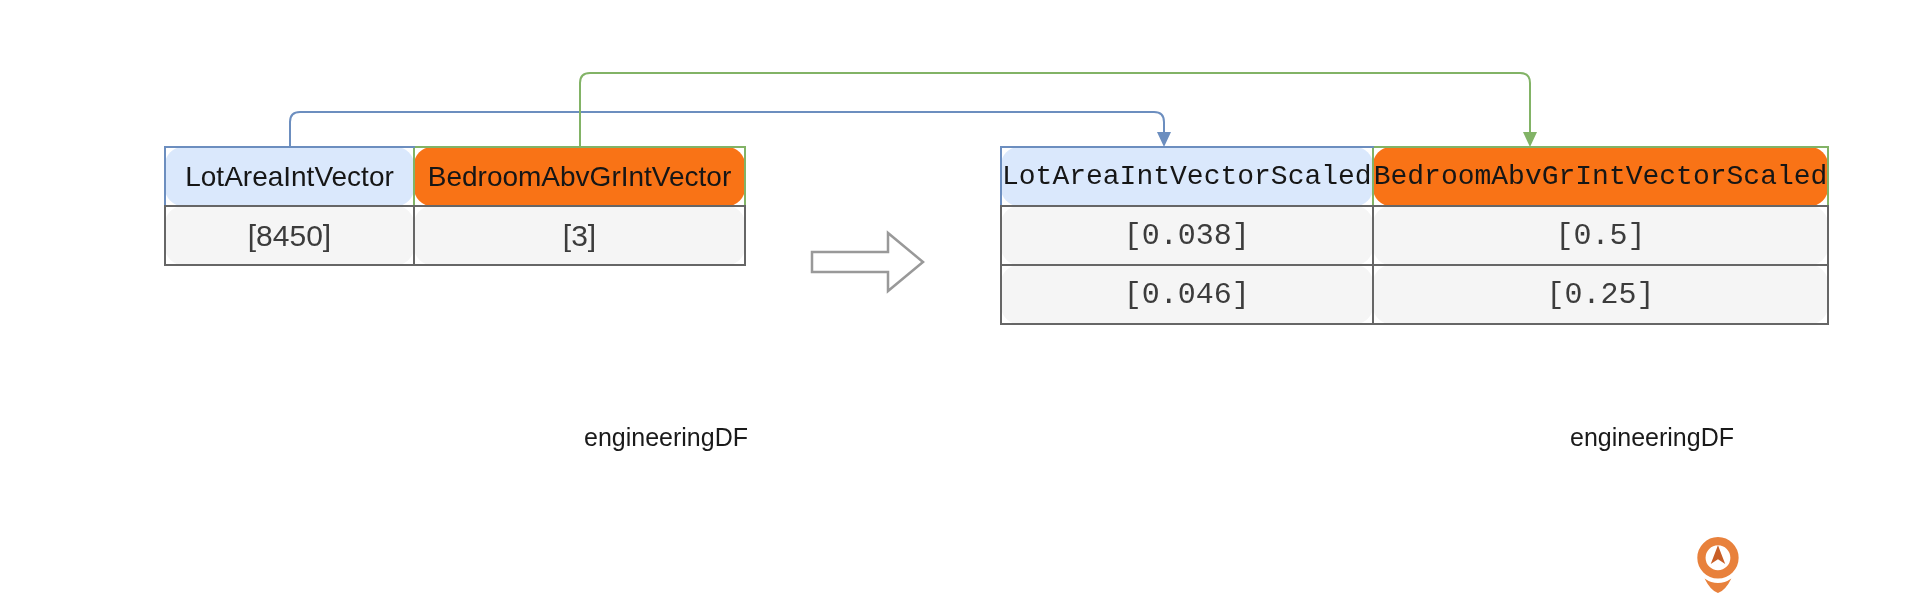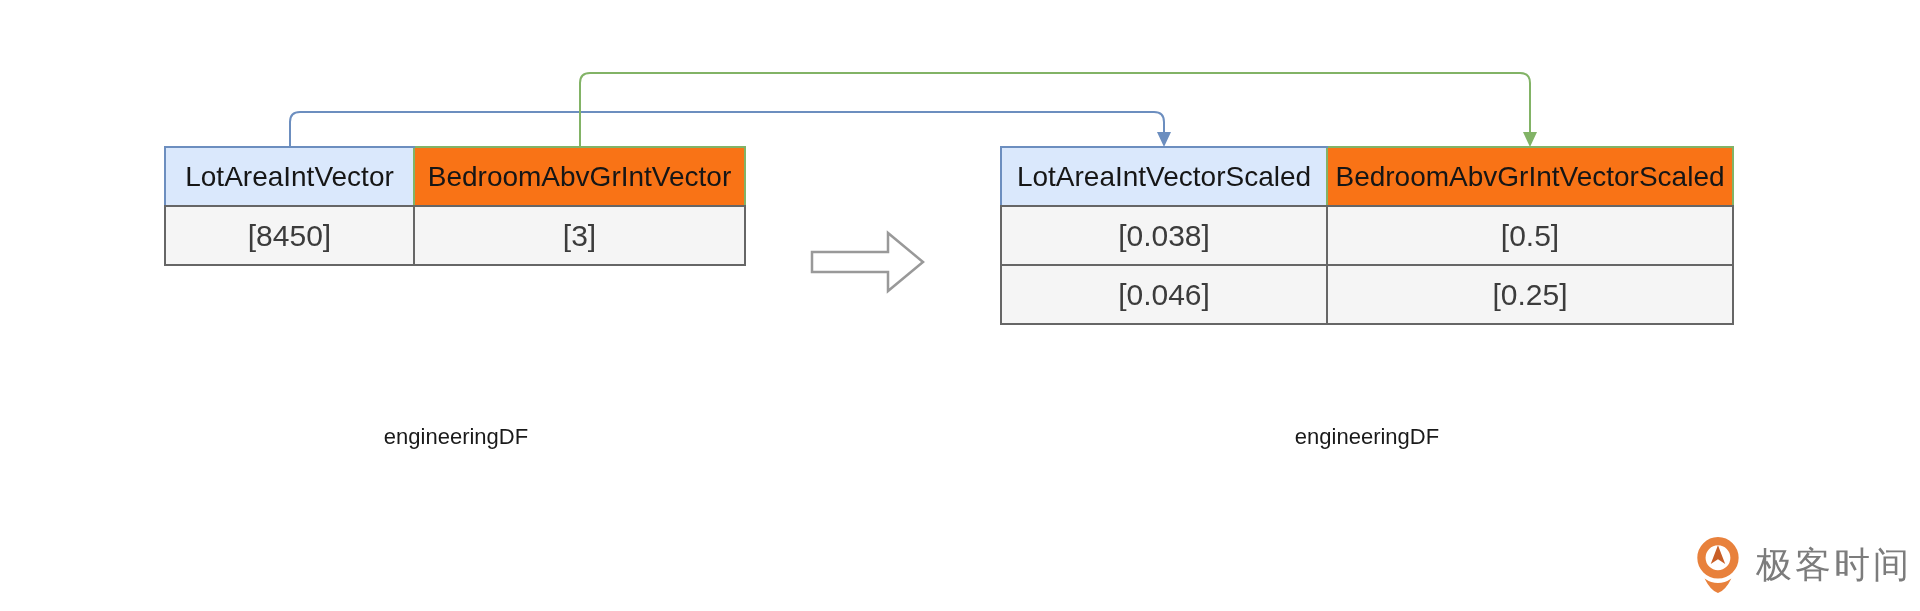--- a/index.html
+++ b/index.html
@@ -23,20 +23,21 @@
     border-collapse: collapse;
     table-layout: fixed;
   }
   th, td {
     padding: 0;
     height: 57px;
     text-align: center;
     vertical-align: middle;
     overflow: hidden;
     white-space: nowrap;
+    border-radius: 18px;
   }
   th {
     font-weight: 400;
     font-size: 28px;
     color: #161616;
     border: 2px solid #666666;
     border-bottom: 2px solid #666666;
   }
   th.th-blue {
     background: #dae8fc;
@@ -55,22 +56,22 @@
     font-size: 30px;
     color: #3c3c3c;
     margin-top: 44px;
   }
   .caption {
     position: absolute;
     z-index: 1;
     top: 420px;
     height: 34px;
     line-height: 34px;
-    text-align: center;
-    font-size: 22px;
+    text-align: right;
+    font-size: 25px;
     color: #1a1a1a;
   }
   .overlay {
     position: absolute;
     left: 0;
     top: 0;
     z-index: 2;
     pointer-events: none;
   }
   .logo {
@@ -108,21 +109,21 @@
       <tbody>
         <tr>
           <td>[8450]</td>
           <td>[3]</td>
         </tr>
       </tbody>
     </table>
   </div>
   <div class="caption" style="left:164px; width:584px;">engineeringDF</div>
 
-  <div class="dtable" style="left:1000px; top:146px;">
+  <div class="dtable" style="left:1000px; top:146px;font-family:Liberation Mono, monospace;">
     <table>
       <colgroup>
           <col style="width:326px">
           <col style="width:406px">
         </colgroup>
       <thead>
         <tr>
           <th class="th-blue">LotAreaIntVectorScaled</th>
           <th class="th-green">BedroomAbvGrIntVectorScaled</th>
         </tr>
@@ -151,16 +152,15 @@
 
     <path d="M 812 252 L 888 252 L 888 233 L 923 262 L 888 291 L 888 272 L 812 272 Z" fill="#ffffff" stroke-width="2.5" stroke-miterlimit="10" stroke="#999999"></path>
   </svg>
 
   <div class="logo">
     <svg width="54" height="62" viewBox="0 0 52 60">
       <circle cx="25" cy="23" r="16" fill="none" stroke-width="8" stroke="#e8813c"></circle>
       <path d="M25 11 L32 29 L25 24.5 L18 29 Z" fill="#c95f27"></path>
       <path d="M12 43 Q25 52 38 43 Q32 55 25 57 Q18 55 12 43 Z" fill="#e8813c"></path>
     </svg>
-    <span class="logo-text">极客时间</span>
   </div>
 
 </div>
 
 </body></html>

